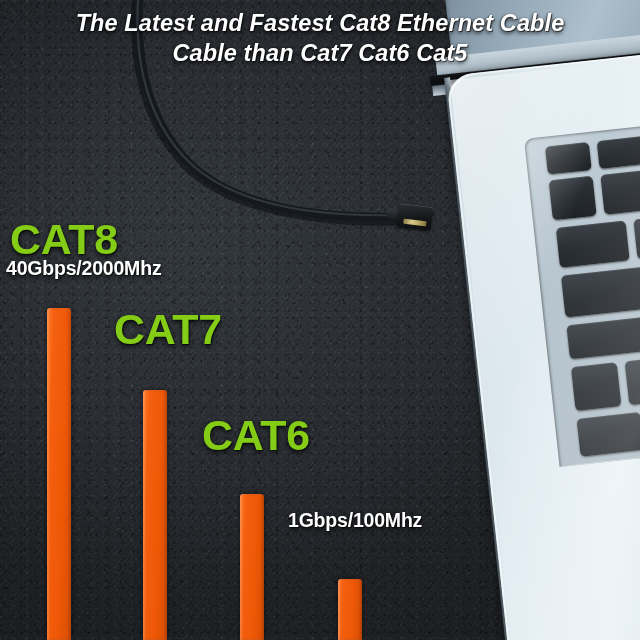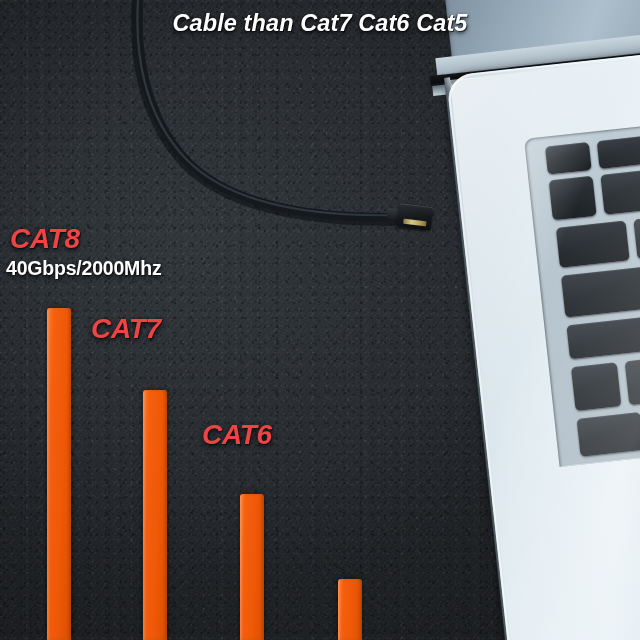--- a/index.html
+++ b/index.html
@@ -177,40 +177,40 @@
 
   .bar{
     position:absolute;
     background:linear-gradient(92deg,#ff7a2a 0%,#f45f10 22%,#ee5806 60%,#d94f05 100%);
     border-radius:3px 3px 0 0;
     box-shadow:0 0 6px rgba(0,0,0,.45), inset -2px 0 3px rgba(0,0,0,.18), inset 2px 0 2px rgba(255,255,255,.18);
   }
 
   .grp{ position:absolute; z-index:35; }
   .grp .cat{
-    color:#ef4444;
-    font-weight:bold; font-style:italic;
-    font-size:28px;
+    color:#84cc16;
+    font-weight:bold; 
+    font-size:43px;
     line-height:34px;
     letter-spacing:-.3px;
     text-shadow:0 2px 5px rgba(0,0,0,.85), 1px 1px 0 rgba(0,0,0,.5);
     white-space:nowrap;
   }
   .grp .spec{
     color:#ffffff;
     font-weight:bold; 
     font-size:19.5px;
     line-height:24px;
     letter-spacing:-.2px;
     text-shadow:0 2px 4px rgba(0,0,0,.85), 1px 1px 0 rgba(0,0,0,.5);
     white-space:nowrap;
   }
   #g0{ left:6px;   top:222px; }
   #g0 .cat{ padding-left:4px; }
-  #g1{ left:85px; top:312px; }
+  #g1{ left:108px; top:312px; }
   #g1 .cat{ padding-left:6px; }
   #g2{ left:196px; top:418px; }
   #g2 .cat{ padding-left:6px; }
   #g3{ left:288px; top:508px; }
   #g3 .cat{ padding-left:4px; }
 </style>
 </head>
 <body>
 
 <div id="stage">
@@ -251,20 +251,21 @@
     <path d="M 139 -12 C 133 50, 143 115, 187 160 C 233 206, 319 217, 400 215" fill="none" stroke="#3a4147" stroke-width="2.2" stroke-linecap="round" opacity="0.75"></path>
   </svg>
 
   <div class="rj45">
     <div class="rj45-clip"></div>
     <div class="rj45-body"></div>
     <div class="rj45-gold"></div>
   </div>
 
   <div class="headline">
+    <span>The Latest and Fastest Cat8 Ethernet Cable</span>
     <span class="l2">Cable than Cat7 Cat6 Cat5</span>
   </div>
 
   <div class="bars">
     <div class="bar" id="bar0" style="left: 47px; width: 24px; top: 308px; height: 332px;"></div>
     <div class="bar" id="bar1" style="left: 143px; width: 24px; top: 390px; height: 250px;"></div>
     <div class="bar" id="bar2" style="left: 240px; width: 24px; top: 494px; height: 146px;"></div>
     <div class="bar" id="bar3" style="left: 338px; width: 24px; top: 579px; height: 61px;"></div>
   </div>
 
@@ -272,15 +273,16 @@
     <div class="cat">CAT8</div>
     <div class="spec">40Gbps/2000Mhz</div>
   </div>
   <div class="grp" id="g1">
     <div class="cat">CAT7</div>
   </div>
   <div class="grp" id="g2">
     <div class="cat">CAT6</div>
   </div>
   <div class="grp" id="g3">
+    <div class="spec">1Gbps/100Mhz</div>
   </div>
 
 </div>
 
 </body></html>

